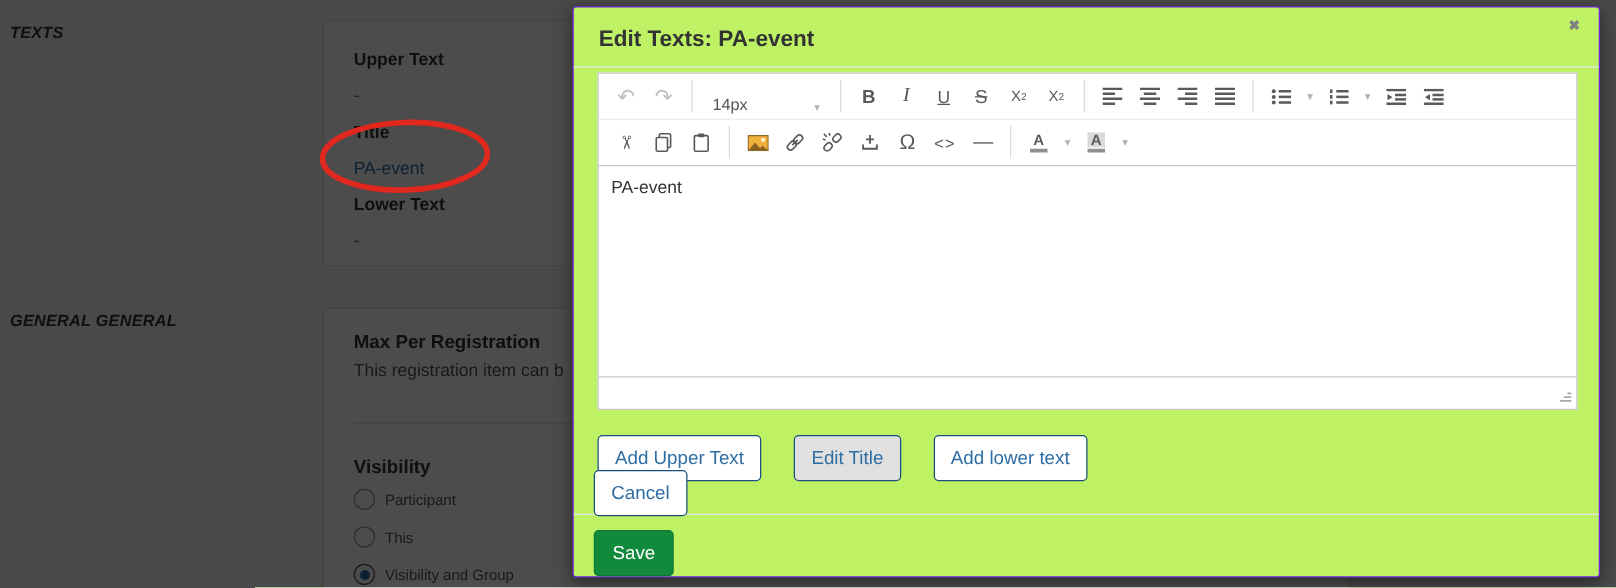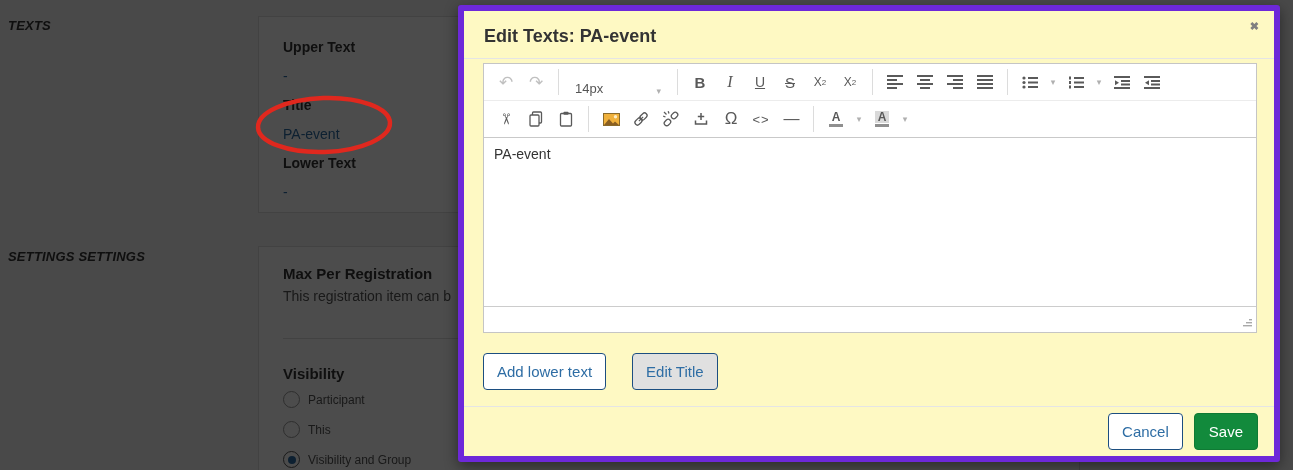--- a/index.html
+++ b/index.html
@@ -23,21 +23,21 @@
            display:flex; align-items:center; justify-content:center; flex:0 0 auto; }
   .radio.sel { border-color:#555; }
   .radio.sel::after { content:""; width:8px; height:8px; border-radius:50%; background:#2e6da4; }
   .radio-label { font-size:12px; color:#555; }
 
   .overlay { position:absolute; inset:0; background:rgba(0,0,0,0.70); z-index:5; }
   .annotation { position:absolute; left:250px; top:91px; z-index:6; }
 
   
   .modal { position:absolute; left:458px; top:5px; width:822px; height:457px; z-index:10;
-           background:#fef9c3; border:6px solid #6d28d9; border-radius:3px;
+           background:#bef264; border:1px solid #6d28d9; border-radius:3px;
            box-shadow:0 4px 14px rgba(0,0,0,.45); display:flex; flex-direction:column; }
   .modal-header { position:relative; padding:15px 20px 11px; border-bottom:1px solid #e5e5e5; }
   .modal-title { font-size:18px; font-weight:700; color:#333; }
   .modal-close { position:absolute; top:10px; right:15px; font-size:11px; color:#808080;
                  font-weight:700; cursor:pointer; line-height:1; }
   .modal-body { padding:4px 17px 0 19px; flex:1; }
 
   
   .editor { border:1px solid #c5c5c5; background:#fff; }
   .tb-row { display:flex; align-items:center; height:37px; padding:0 7px; }
@@ -72,21 +72,21 @@
   .resize-grip { position:absolute; right:3px; bottom:3px; cursor:nwse-resize; }
 
   
   .action-row { display:flex; gap:26px; margin-top:20px; }
   .btn-outline { border:1px solid #1c4e80; background:#fff; color:#2e6da4; border-radius:4px;
                  font-size:15px; padding:9px 13px; cursor:pointer; font-family:inherit; }
   .btn-outline.pressed { background:#e0e0e0; }
   .push-right { margin-left:auto; }
 
   .modal-footer { border-top:1px solid #e5e5e5; height:50px; padding:6px 16px 0;
-                  display:flex; justify-content:flex-end; gap:11px; align-items:flex-start; }
+                  display:flex; justify-content:flex-end; gap:11px; align-items:flex-start;flex-direction:column; }
   .btn-save { border:1px solid #0f7a34; background:#128a3c; color:#fff; border-radius:4px;
               font-size:15px; padding:9px 14px; cursor:pointer; font-family:inherit; }
 
   .icon-svg { display:block; }
 </style>
 </head>
 <body>
 
 <div class="page">
 
@@ -94,21 +94,21 @@
 
   <div class="bg-card" id="texts-card">
     <div class="bg-line h">Upper Text</div>
     <div class="bg-line v">-</div>
     <div class="bg-line h">Title</div>
     <div class="bg-line v">PA-event</div>
     <div class="bg-line h">Lower Text</div>
     <div class="bg-line v">-</div>
   </div>
 
-  <div class="bg-label" style="left:8px; top:249px;">SETTINGS SETTINGS</div>
+  <div class="bg-label" style="left:8px; top:249px;">GENERAL GENERAL</div>
 
   <div class="bg-card" id="settings-card">
     <div class="bg-subhead" style="margin-top:0;">Max Per Registration</div>
     <div class="bg-desc">This registration item can b</div>
     <hr class="bg-divider">
     <div class="bg-subhead">Visibility</div>
     <div class="radio-row">
       <span class="radio"></span>
       <span class="radio-label">Participant</span>
     </div>
@@ -325,22 +325,23 @@
             <g fill="#a9a9a9">
                 <rect x="8" y="2" width="3" height="1.4"></rect>
                 <rect x="5" y="5" width="6" height="1.4"></rect>
                 <rect x="2" y="8" width="9" height="1.4"></rect>
               </g>
           </svg>
         </div>
       </div>
 
       <div class="action-row">
+        <button class="btn-outline">Add Upper Text</button>
+        <button class="btn-outline pressed">Edit Title</button>
         <button class="btn-outline">Add lower text</button>
-        <button class="btn-outline pressed">Edit Title</button>
       </div>
     </div>
 
     <div class="modal-footer">
       <button class="btn-outline">Cancel</button>
       <button class="btn-save">Save</button>
     </div>
   </div>
 </div>
 

